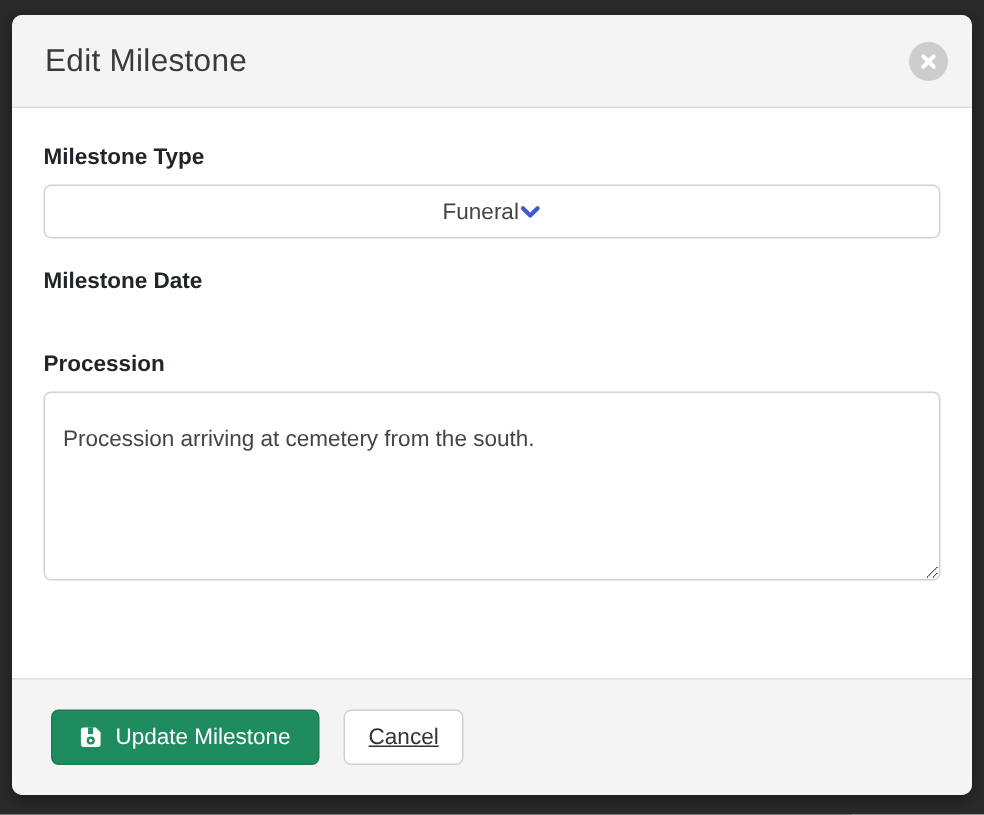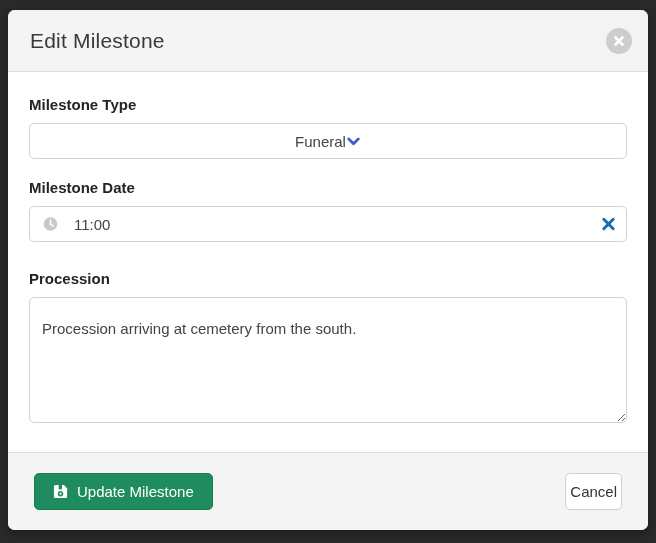--- a/index.html
+++ b/index.html
@@ -131,22 +131,22 @@
     outline: none;
     resize: both;
     line-height: 1.45;
   }
   .modal-footer {
     flex: 0 0 78px;
     background: #f4f4f4;
     border-top: 1px solid #dedede;
     display: flex;
     align-items: center;
-    justify-content: space-between;
-    gap: 4px;
+    justify-content: flex-start;
+    gap: 16px;
     padding: 0 26px;
   }
   .btn {
     height: 37px;
     border-radius: 5px;
     font-family: "Liberation Sans", "DejaVu Sans", sans-serif;
     font-size: 15px;
     cursor: pointer;
     display: inline-flex;
     align-items: center;
@@ -156,21 +156,22 @@
     background: #1e8c5e;
     border: 1px solid #1a7d54;
     color: #ffffff;
     padding: 0 18px;
     gap: 9px;
   }
   .btn-cancel {
     background: #ffffff;
     border: 1px solid #cfcfcf;
     color: #333333;
-    padding: 0 4px;
+    padding: 0 16px;
+    text-decoration: underline;
   }
 </style>
 </head>
 <body>
 
 <div class="screen">
   <div class="modal">
 
     <div class="modal-header">
       <div class="modal-title">Edit Milestone</div>
@@ -193,34 +194,20 @@
             <svg width="15" height="15" viewBox="0 0 16 16">
               <path d="M2.8 5.2 L8 10.4 L13.2 5.2" fill="none" stroke="#3b5bd5" stroke-width="3" stroke-linecap="round" stroke-linejoin="round"></path>
             </svg>
           </span>
         </div>
       </div>
 
       <div class="row-2col">
         <div class="col">
           <label class="field-label">Milestone Date</label>
-          <div class="input-wrap">
-            <span class="left-icon">
-              <svg width="15" height="15" viewBox="0 0 16 16">
-                <circle cx="8" cy="8" r="7.2" fill="#c9c9c9"></circle>
-                <path d="M8 3.8 V8.3 L10.9 10" fill="none" stroke="#ffffff" stroke-width="1.6" stroke-linecap="round" stroke-linejoin="round"></path>
-              </svg>
-            </span>
-            <input type="text" class="has-clear" value="11:00" style="">
-            <span class="clear-icon">
-              <svg width="15" height="15" viewBox="0 0 16 16">
-                <path d="M3 3 L13 13 M13 3 L3 13" stroke="#20689f" stroke-width="3.1" stroke-linecap="round"></path>
-              </svg>
-            </span>
-          </div>
         </div>
       </div>
 
       <div class="desc-section">
         <label class="field-label">Procession</label>
         <textarea spellcheck="false" style="">Procession arriving at cemetery from the south.</textarea>
       </div>
 
     </div>
 

